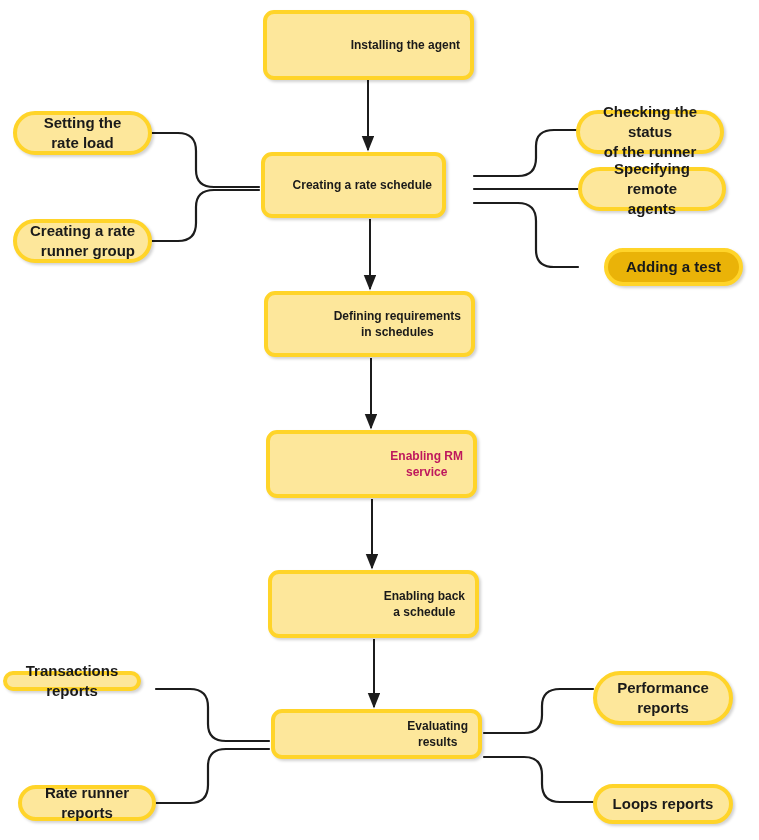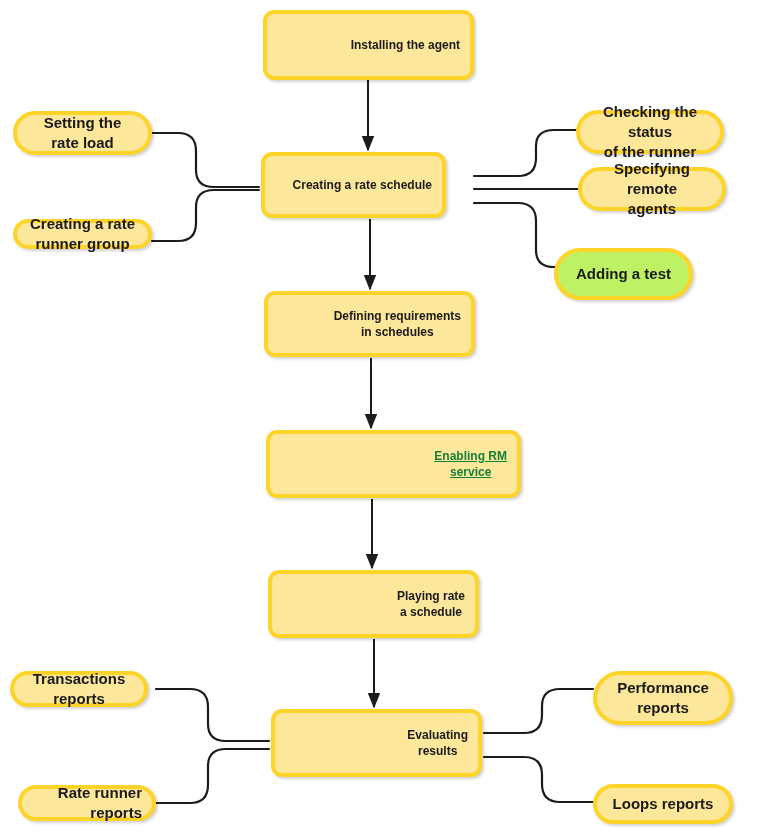--- a/index.html
+++ b/index.html
@@ -94,57 +94,57 @@
       <div class="node node-main" style="left: 263px; top: 10px; width: 211px; height: 70px; background: rgb(253, 231, 155); border-color: rgb(255, 212, 41); color: rgb(26, 26, 26);">
         <span class="node-label">Installing the agent</span>
       </div>
       <div class="node node-main" style="left: 261px; top: 152px; width: 185px; height: 66px; background: rgb(253, 231, 155); border-color: rgb(255, 212, 41); color: rgb(26, 26, 26);">
         <span class="node-label">Creating a rate schedule</span>
       </div>
       <div class="node node-main" style="left: 264px; top: 291px; width: 211px; height: 66px; background: rgb(253, 231, 155); border-color: rgb(255, 212, 41); color: rgb(26, 26, 26);">
         <span class="node-label">Defining requirements
 in schedules</span>
       </div>
-      <div class="node node-main" style="left: 266px; top: 430px; width: 255px; height: 68px; background: rgb(253, 231, 155); border-color: rgb(255, 212, 41); color: #15803d; text-decoration: underline;">
+      <div class="node node-main" style="left: 266px; top: 430px; width: 211px; height: 68px; background: rgb(253, 231, 155); border-color: rgb(255, 212, 41); color: #be185d;">
         <span class="node-label">Enabling RM
 service</span>
       </div>
       <div class="node node-main" style="left: 268px; top: 570px; width: 211px; height: 68px; background: rgb(253, 231, 155); border-color: rgb(255, 212, 41); color: rgb(26, 26, 26);">
-        <span class="node-label">Playing rate
+        <span class="node-label">Enabling back
 a schedule</span>
       </div>
-      <div class="node node-main" style="left: 271px; top: 709px; width: 211px; height: 68px; background: rgb(253, 231, 155); border-color: rgb(255, 212, 41); color: rgb(26, 26, 26);">
+      <div class="node node-main" style="left: 271px; top: 709px; width: 211px; height: 50px; background: rgb(253, 231, 155); border-color: rgb(255, 212, 41); color: rgb(26, 26, 26);">
         <span class="node-label">Evaluating
 results</span>
       </div>
     </div>
   <div id="satellite-nodes">
       <div class="node node-sat" style="left: 13px; top: 111px; width: 139px; height: 44px; background: rgb(253, 231, 155); border-color: rgb(255, 212, 41); color: rgb(26, 26, 26);">
         <span class="node-label">Setting the
 rate load</span>
       </div>
-      <div class="node node-sat" style="left: 13px; top: 219px; width: 139px; height: 30px; background: rgb(253, 231, 155); border-color: rgb(255, 212, 41); color: rgb(26, 26, 26);">
+      <div class="node node-sat" style="left: 13px; top: 219px; width: 139px; height: 44px; background: rgb(253, 231, 155); border-color: rgb(255, 212, 41); color: rgb(26, 26, 26); text-align: right;">
         <span class="node-label">Creating a rate
 runner group</span>
       </div>
       <div class="node node-sat" style="left: 576px; top: 110px; width: 148px; height: 44px; background: rgb(253, 231, 155); border-color: rgb(255, 212, 41); color: rgb(26, 26, 26);">
         <span class="node-label">Checking the status
 of the runner</span>
       </div>
       <div class="node node-sat" style="left: 578px; top: 167px; width: 148px; height: 44px; background: rgb(253, 231, 155); border-color: rgb(255, 212, 41); color: rgb(26, 26, 26); justify-content: flex-end;">
         <span class="node-label">Specifying remote
 agents</span>
       </div>
-      <div class="node node-sat" style="left: 554px; top: 248px; width: 139px; height: 52px; background: #bef264; border-color: rgb(255, 212, 41); color: rgb(26, 26, 26);">
+      <div class="node node-sat" style="left: 604px; top: 248px; width: 139px; height: 38px; background: #eab308; border-color: rgb(255, 212, 41); color: rgb(26, 26, 26);">
         <span class="node-label">Adding a test</span>
       </div>
-      <div class="node node-sat" style="left: 10px; top: 671px; width: 138px; height: 36px; background: rgb(253, 231, 155); border-color: rgb(255, 212, 41); color: rgb(26, 26, 26);">
+      <div class="node node-sat" style="left: 3px; top: 671px; width: 138px; height: 20px; background: rgb(253, 231, 155); border-color: rgb(255, 212, 41); color: rgb(26, 26, 26);">
         <span class="node-label">Transactions reports</span>
       </div>
-      <div class="node node-sat" style="left: 18px; top: 785px; width: 138px; height: 36px; background: rgb(253, 231, 155); border-color: rgb(255, 212, 41); color: rgb(26, 26, 26); text-align: right;">
+      <div class="node node-sat" style="left: 18px; top: 785px; width: 138px; height: 36px; background: rgb(253, 231, 155); border-color: rgb(255, 212, 41); color: rgb(26, 26, 26);">
         <span class="node-label">Rate runner reports</span>
       </div>
       <div class="node node-sat" style="left: 593px; top: 671px; width: 140px; height: 54px; background: rgb(253, 231, 155); border-color: rgb(255, 212, 41); color: rgb(26, 26, 26);">
         <span class="node-label">Performance reports</span>
       </div>
       <div class="node node-sat" style="left: 593px; top: 784px; width: 140px; height: 40px; background: rgb(253, 231, 155); border-color: rgb(255, 212, 41); color: rgb(26, 26, 26);">
         <span class="node-label">Loops reports</span>
       </div>
     </div>
 

